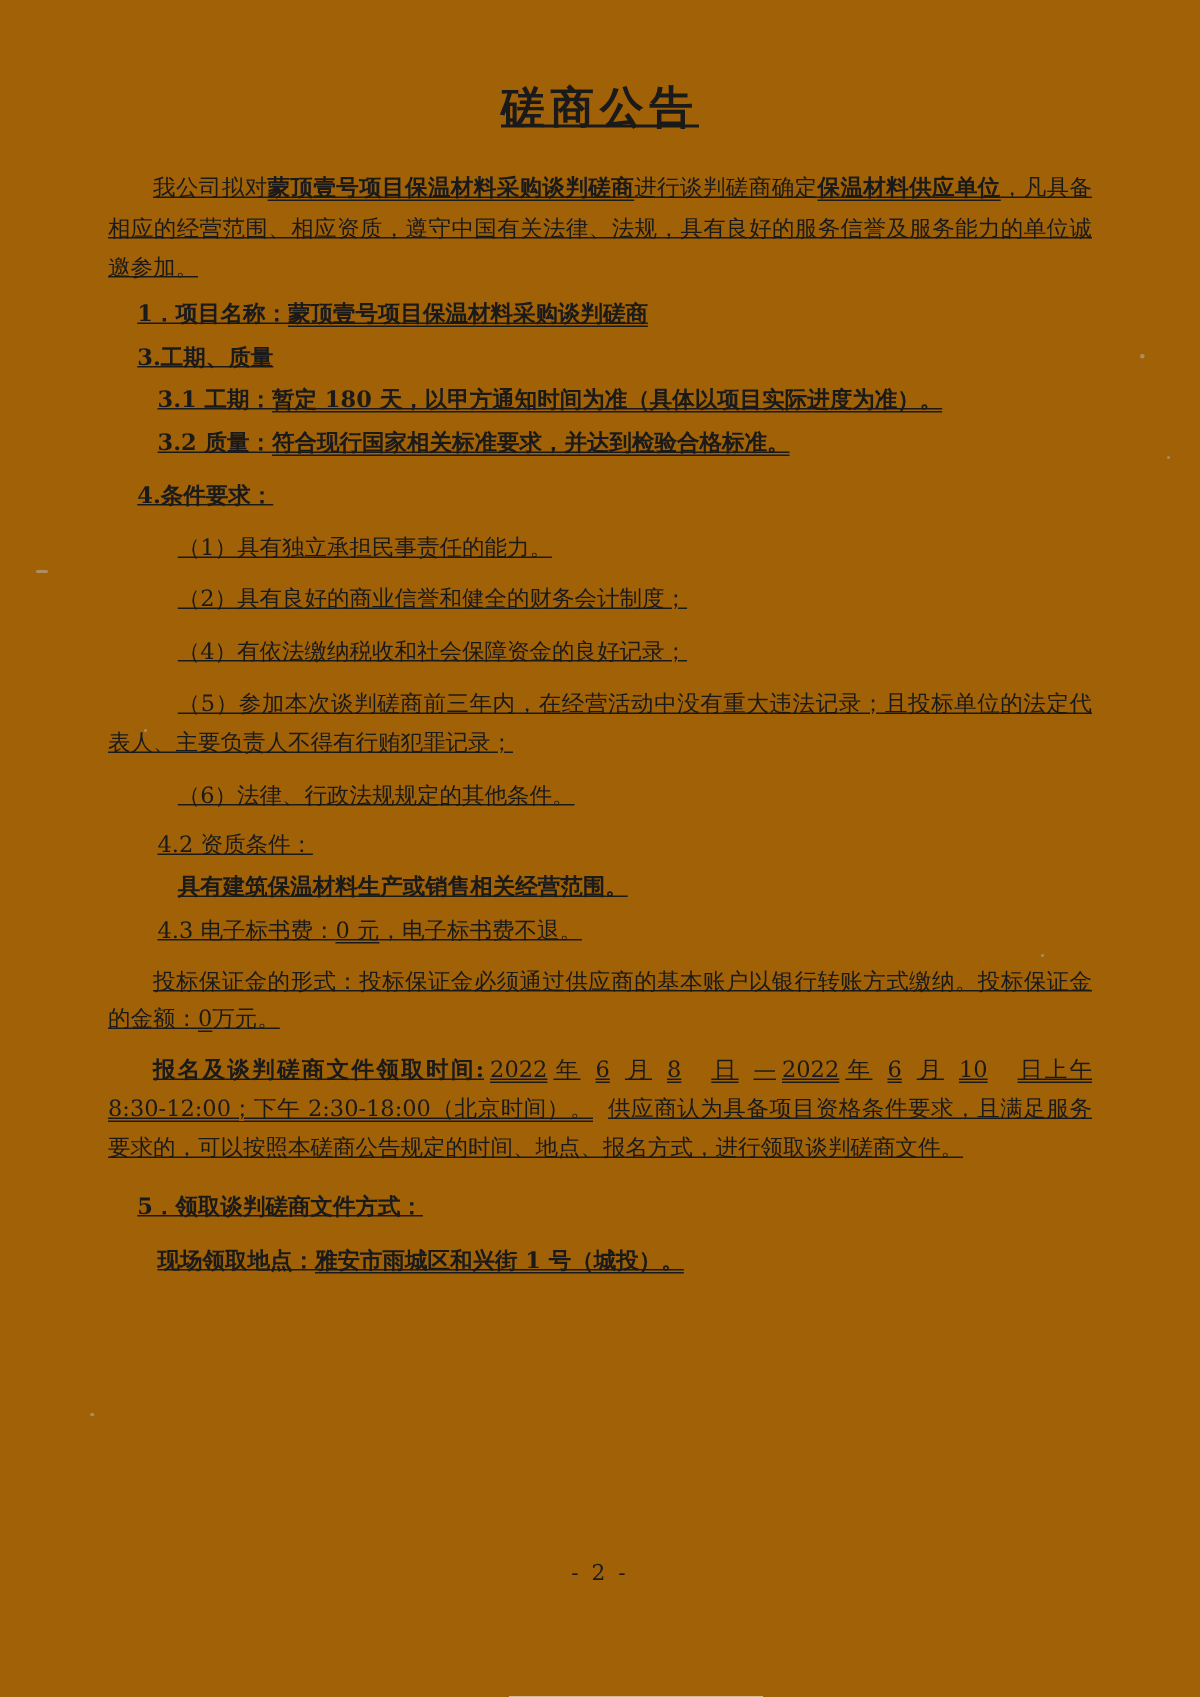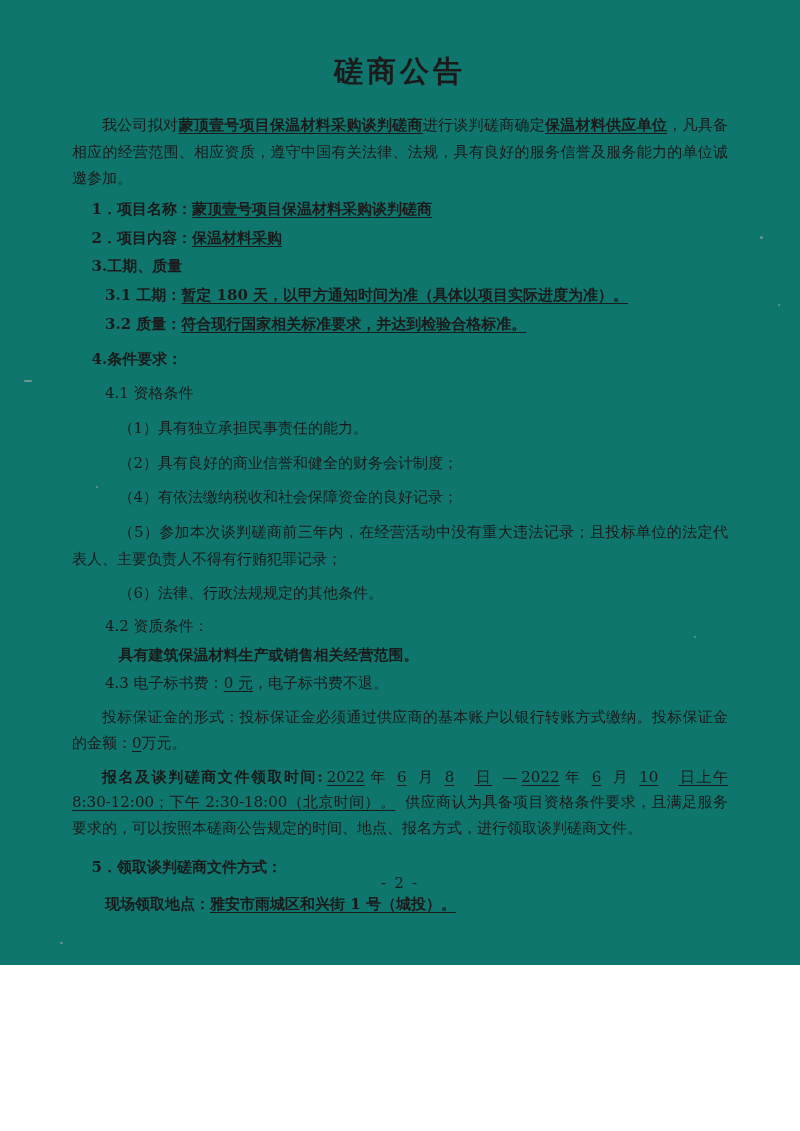--- a/index.html
+++ b/index.html
@@ -11,24 +11,25 @@
     width: 800px;
     height: 1131px;
     font-family: "DejaVu Serif", "Liberation Serif", serif;
     color: #1a1a1a;
     position: relative;
     overflow: hidden;
   }
   .page {
     position: relative;
     width: 800px;
-    height: 965px;
+    height: 1131px;
     box-sizing: border-box;
     padding: 0 72px;
-    background: #0f766e;
+    background: #a16207;
+    text-decoration: underline;
   }
   
   .speck {
     position: absolute;
     background: #b9b2a8;
     border-radius: 50%;
     opacity: .55;
   }
   .title {
     text-align: center;
@@ -119,31 +120,29 @@
   <div class="speck" style="left:60px;top:942px;width:3px;height:2px;"></div>
 
   <h1 class="title">磋商公告</h1>
 
   <div class="body-text">
 
     <p class="p-intro"><span>我公司拟对</span><span class="b u">蒙顶壹号项目保温材料采购谈判磋商</span><span>进行谈判磋商确定</span><span class="b u">保温材料供应单位</span><span>，凡具备相应的经营范围、相应资质，遵守中国有关法律、法规，具有良好的服务信誉及服务能力的单位诚邀参加。</span></p>
 
     <p class="lvl1"><span>1．项目名称：</span><span class="u">蒙顶壹号项目保温材料采购谈判磋商</span></p>
 
-    <p class="lvl1"><span>2．项目内容：</span><span class="u">保温材料采购</span></p>
 
     <p class="lvl1">3.工期、质量</p>
 
     <p class="lvl2b"><span>3.1 工期：</span><span class="u">暂定 180 天，以甲方通知时间为准（具体以项目实际进度为准）。</span></p>
 
     <p class="lvl2b"><span>3.2 质量：</span><span class="u">符合现行国家相关标准要求，并达到检验合格标准。</span></p>
 
     <p class="lvl1" style="margin-top:8px;">4.条件要求：</p>
 
-    <p class="lvl2" style="margin-top:8px;">4.1 资格条件</p>
 
     <p class="lvl3" style="margin-top:8px;">（1）具有独立承担民事责任的能力。</p>
     <p class="lvl3" style="margin-top:8px;">（2）具有良好的商业信誉和健全的财务会计制度；</p>
     <p class="lvl3" style="margin-top:8px;">（4）有依法缴纳税收和社会保障资金的良好记录；</p>
     <p class="lvl3" style="margin-top:8px;">（5）参加本次谈判磋商前三年内，在经营活动中没有重大违法记录；且投标单位的法定代表人、主要负责人不得有行贿犯罪记录；</p>
     <p class="lvl3" style="margin-top:8px;">（6）法律、行政法规规定的其他条件。</p>
 
     <p class="lvl2" style="margin-top:6px;">4.2 资质条件：</p>
     <p class="lvl3b">具有建筑保温材料生产或销售相关经营范围。</p>
 

